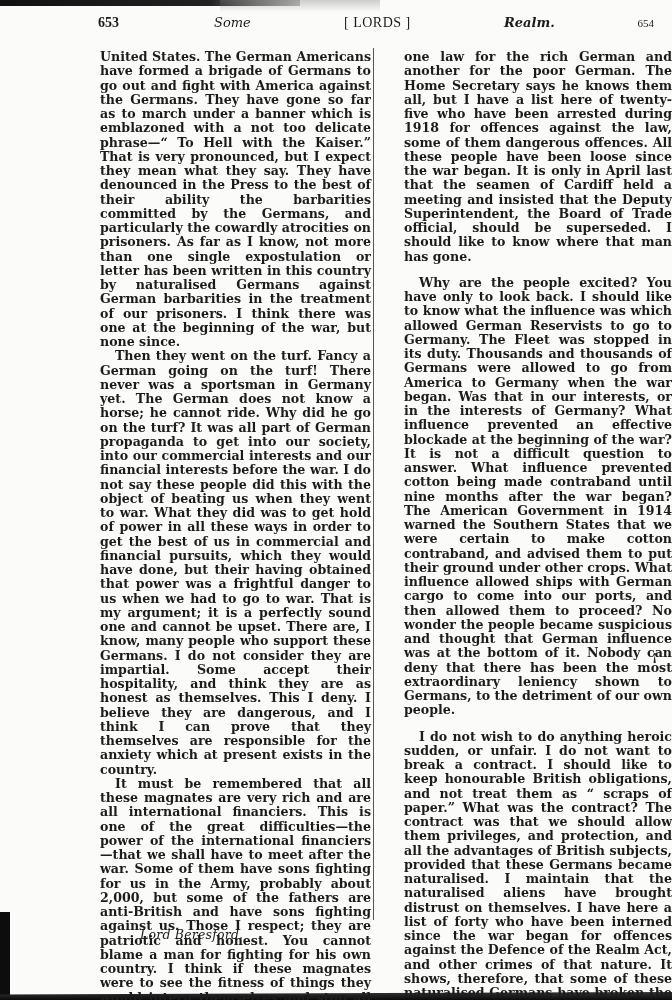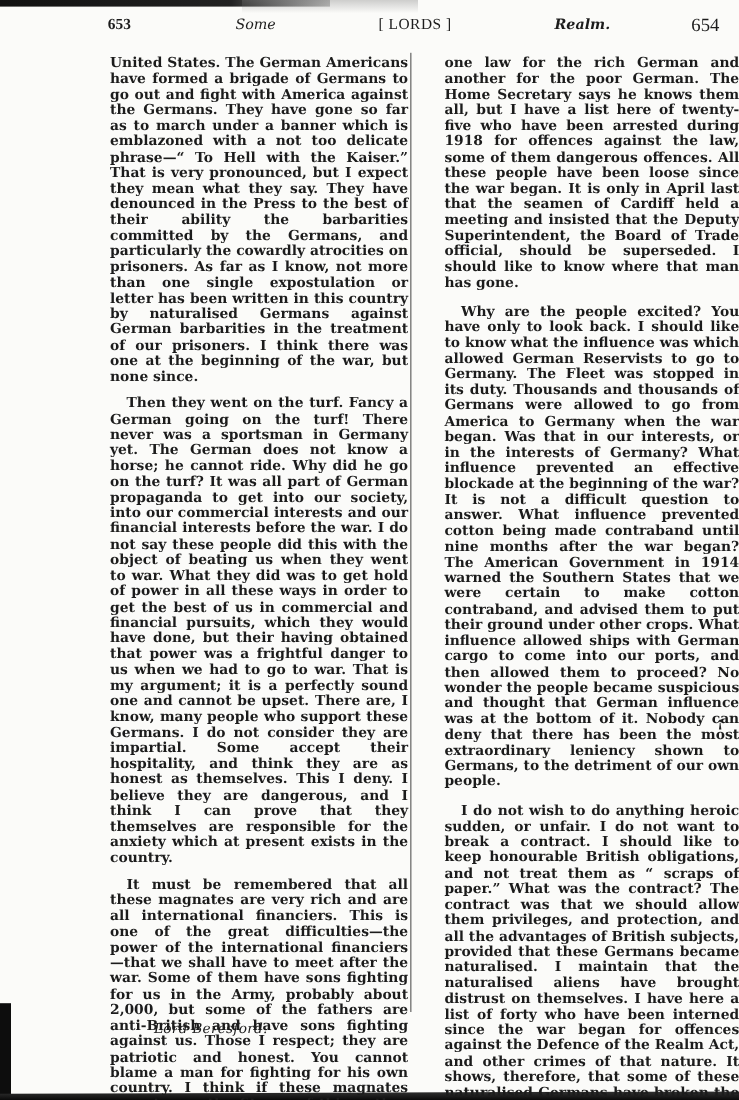--- a/index.html
+++ b/index.html
@@ -27,33 +27,33 @@
     }
     .header {
       position: absolute; top: 14px; left: 98px; width: 556px; height: 18px;
       font-size: 13px; line-height: 18px;
     }
     .header span { position: absolute; top: 0; text-align: right; }
     .h-page-left { left: 0; font-weight: bold; font-family: "Liberation Serif", serif; font-size: 14px; }
     .h-enemy { left: 116px; font-style: italic; }
     .h-house { left: 246px; font-family: "Liberation Serif", serif; font-size: 14px; letter-spacing: 0.5px; }
     .h-aliens { left: 406px; font-style: italic; font-weight: bold; }
-    .h-page-right { right: 0; font-family: "Liberation Serif", serif; font-size: 17px; }
+    .h-page-right { right: 0; font-family: "Liberation Serif", serif; font-size: 11px; }
 
     .column {
       position: absolute; top: 50px;
       font-size: 12.6px; line-height: 14.25px;
       text-align: justify;
       font-weight: bold;
     }
     .col-left { left: 100px; width: 271px; }
     .col-right { left: 404px; width: 268px; }
     .column p { margin: 0; text-indent: 15px; }
     .column p.first { text-indent: 0; }
-    .column p + p { margin-top: 10px; }
+    .column p + p { }
     .column p.after-gap { margin-top: 12px; }
     .divider {
       position: absolute; left: 373px; top: 48px; width: 1px; height: 872px; background: #555;
     }
     .signature {
       position: absolute; left: 118px; top: 927px;
       font-size: 12.5px; font-style: italic; letter-spacing: 0.2px; margin-left: 22px;
     }
     .marginal-mark {
       position: absolute; left: 652px; top: 650px; font-size: 12px; font-weight: bold; color: #222;

